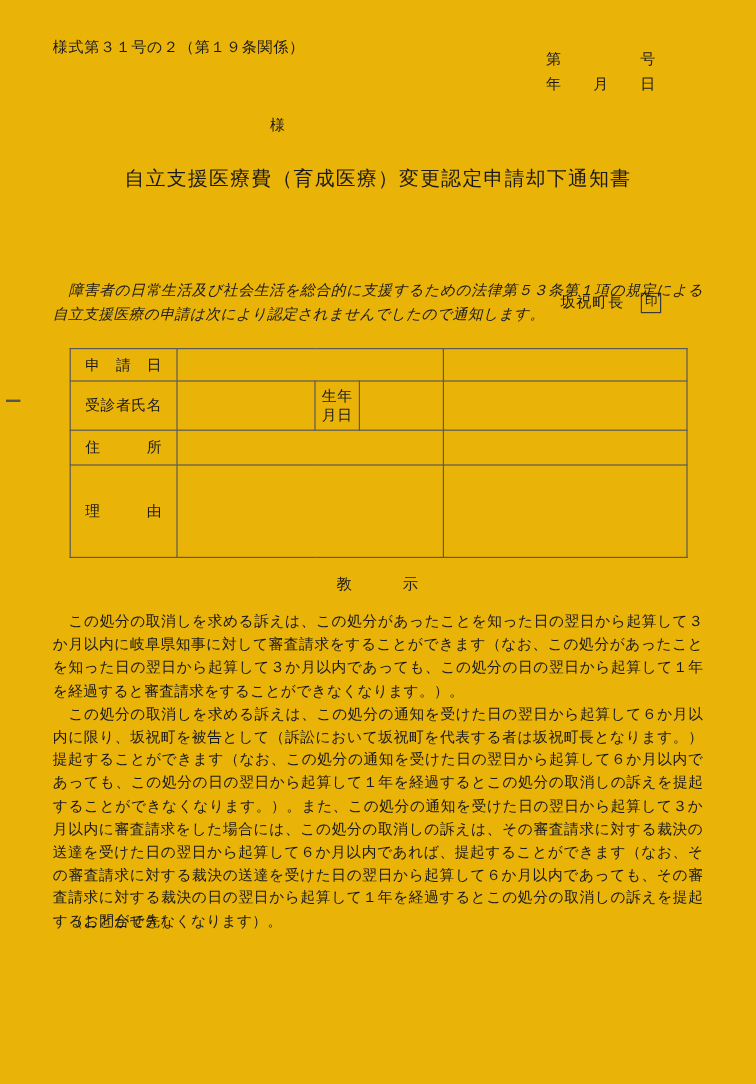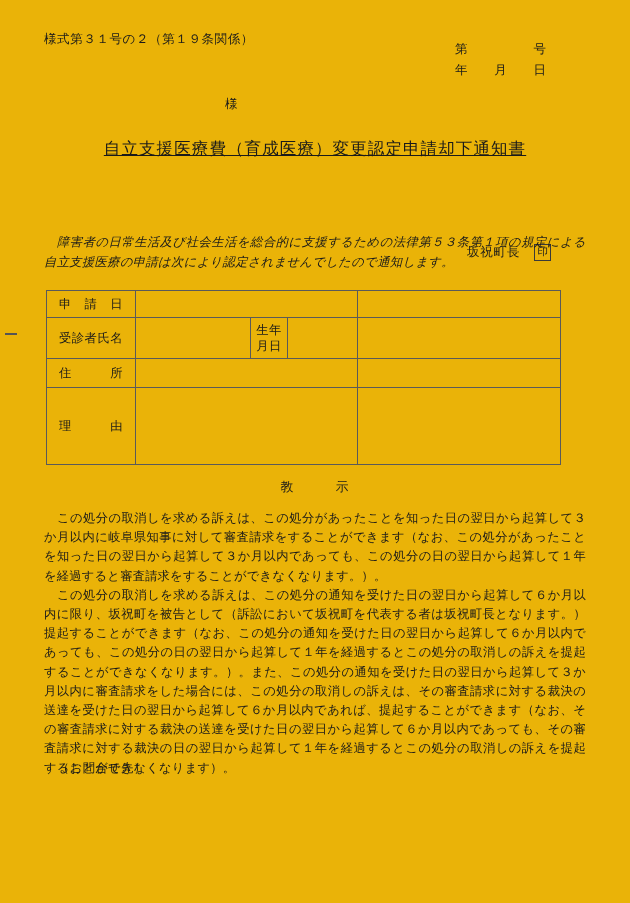--- a/index.html
+++ b/index.html
@@ -57,21 +57,20 @@
   
   .doc-title {
     position: absolute;
     left: 0;
     top: 138px;
     width: 630px;
     text-align: center;
     font-size: 16.5px;
     letter-spacing: 1.1px;
     white-space: nowrap;
-    text-decoration: underline;
   }
 
   
   .issuer {
     position: absolute;
     left: 467px;
     top: 200px;
     font-size: 12.5px;
     letter-spacing: 0.8px;
     display: flex;
@@ -112,21 +111,21 @@
     left: 5px;
     top: 333px;
     width: 12px;
     height: 2px;
     background: #555;
   }
 
   
   .form-table {
     position: absolute;
-    left: 46px;
+    left: 58px;
     top: 290px;
     width: 514px;
     border-collapse: collapse;
     table-layout: fixed;
   }
   .form-table td {
     border: 1px solid #5a5a5a;
     font-size: 12.3px;
     letter-spacing: 0.5px;
     padding: 0;

